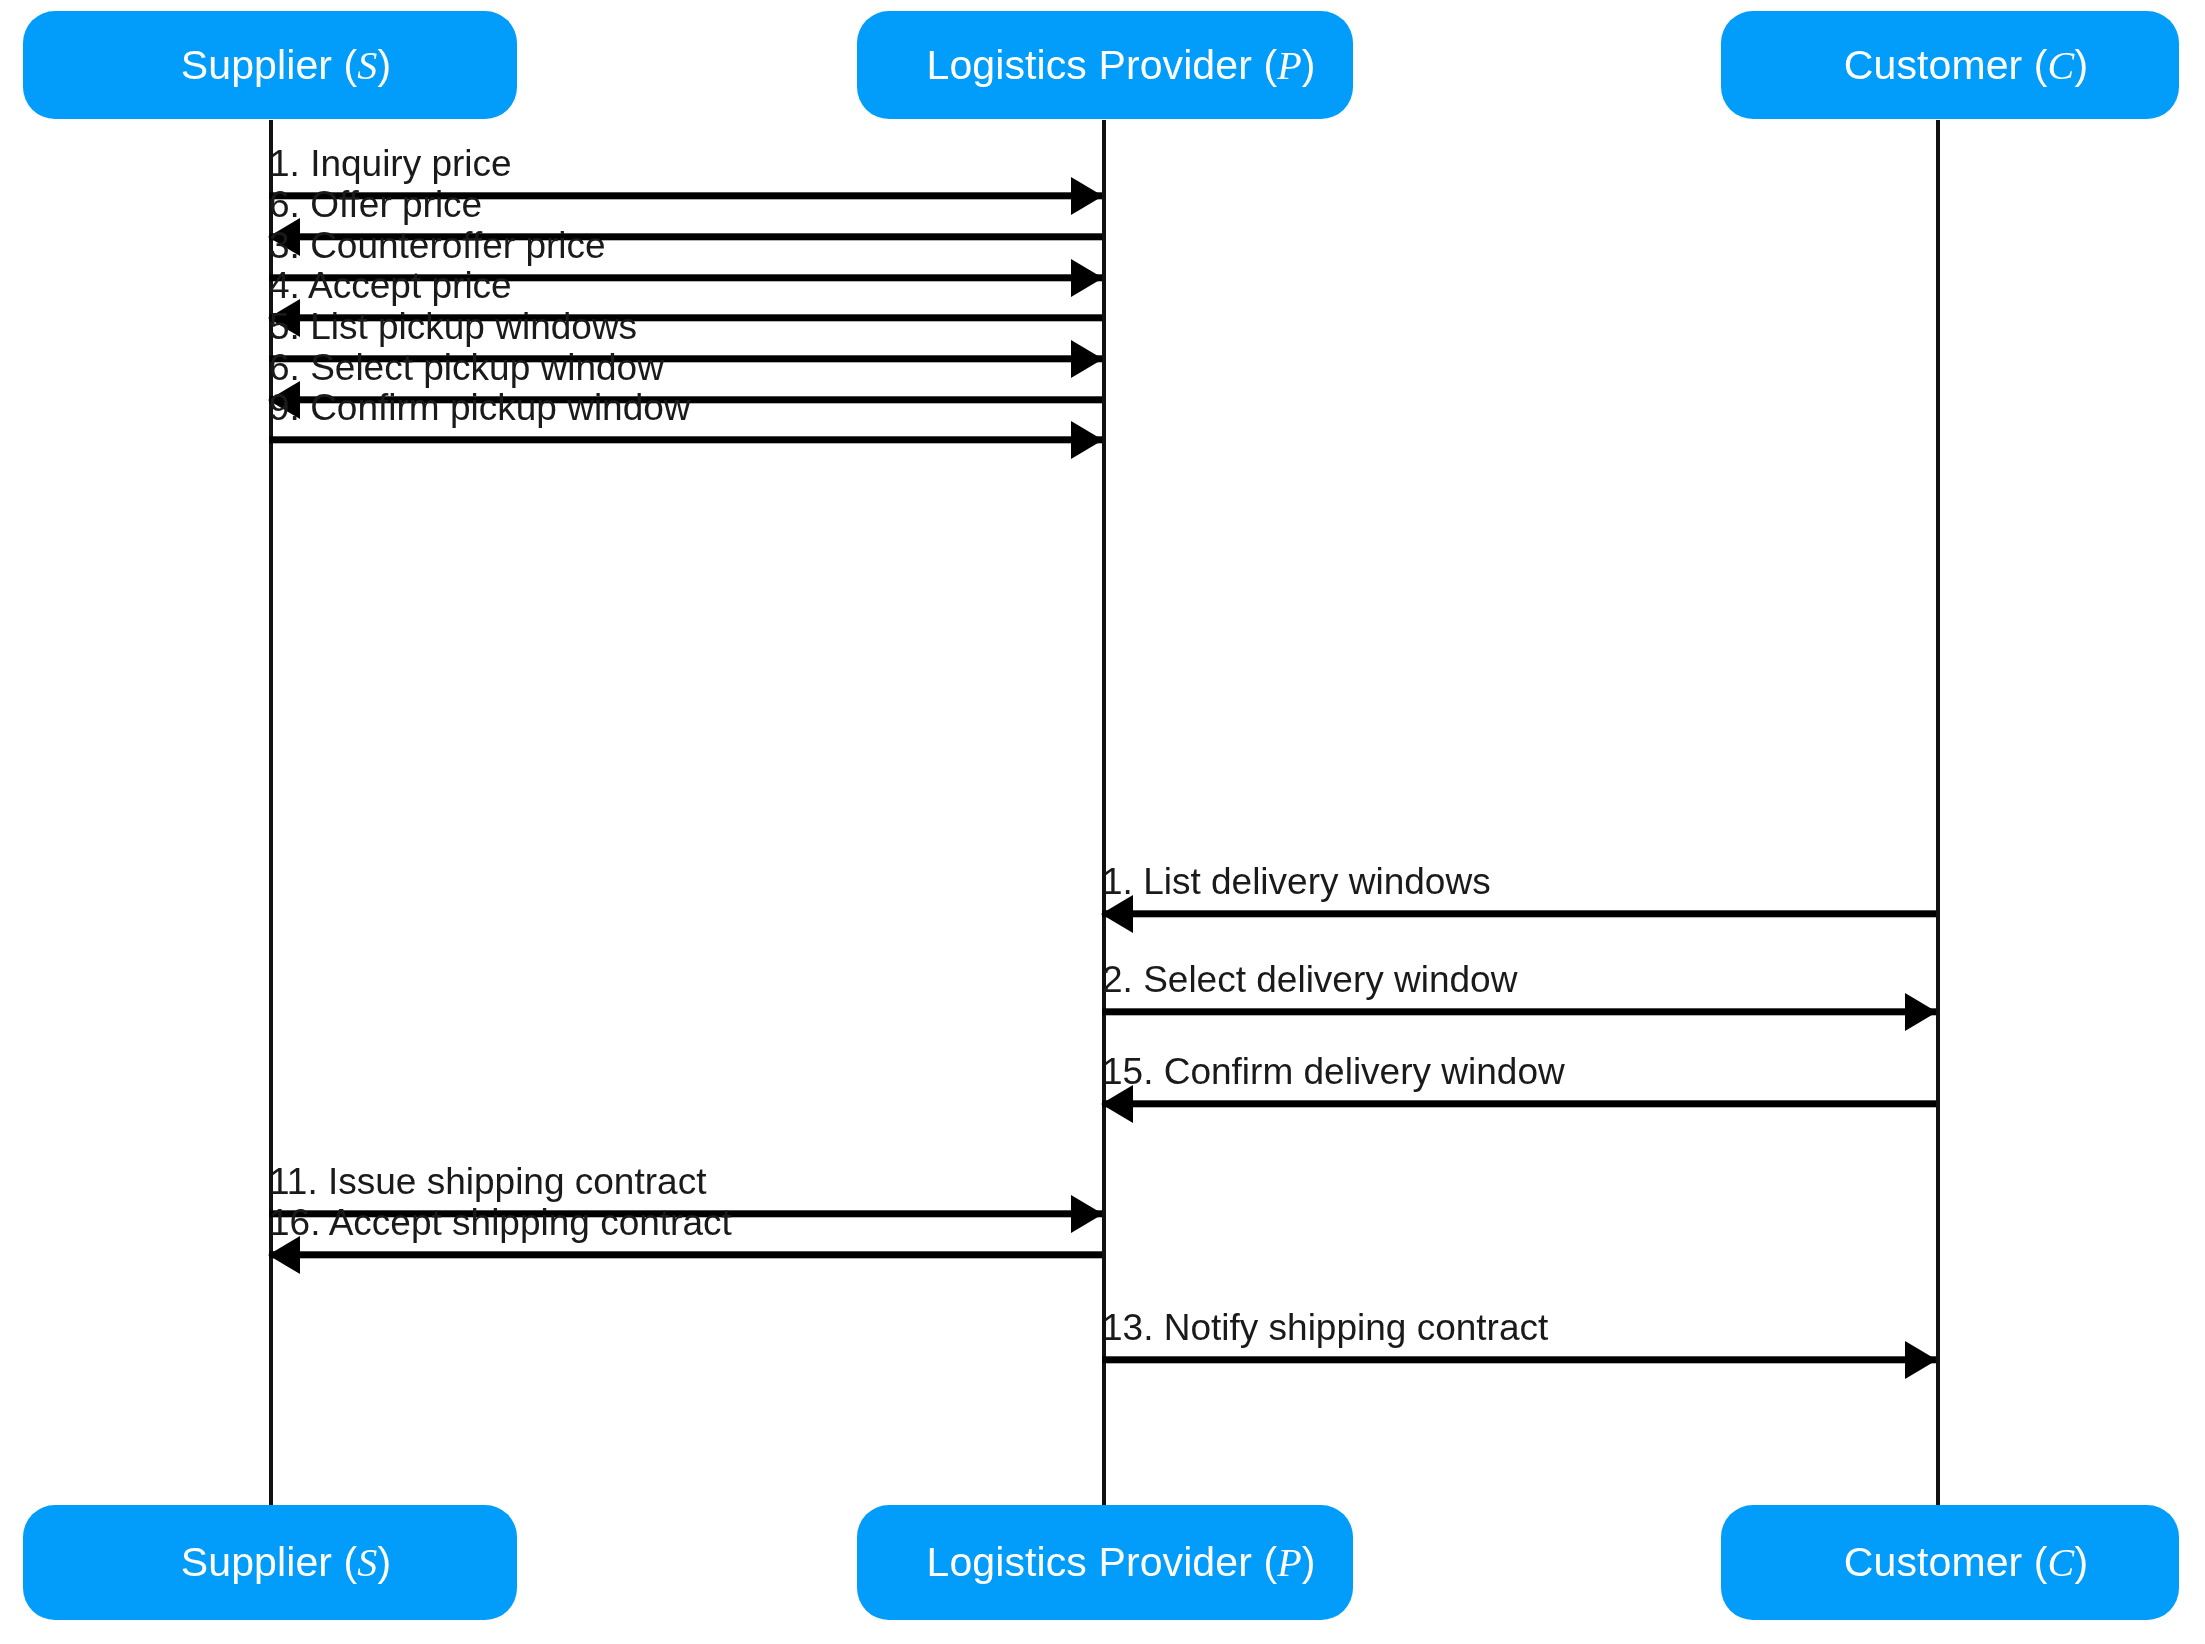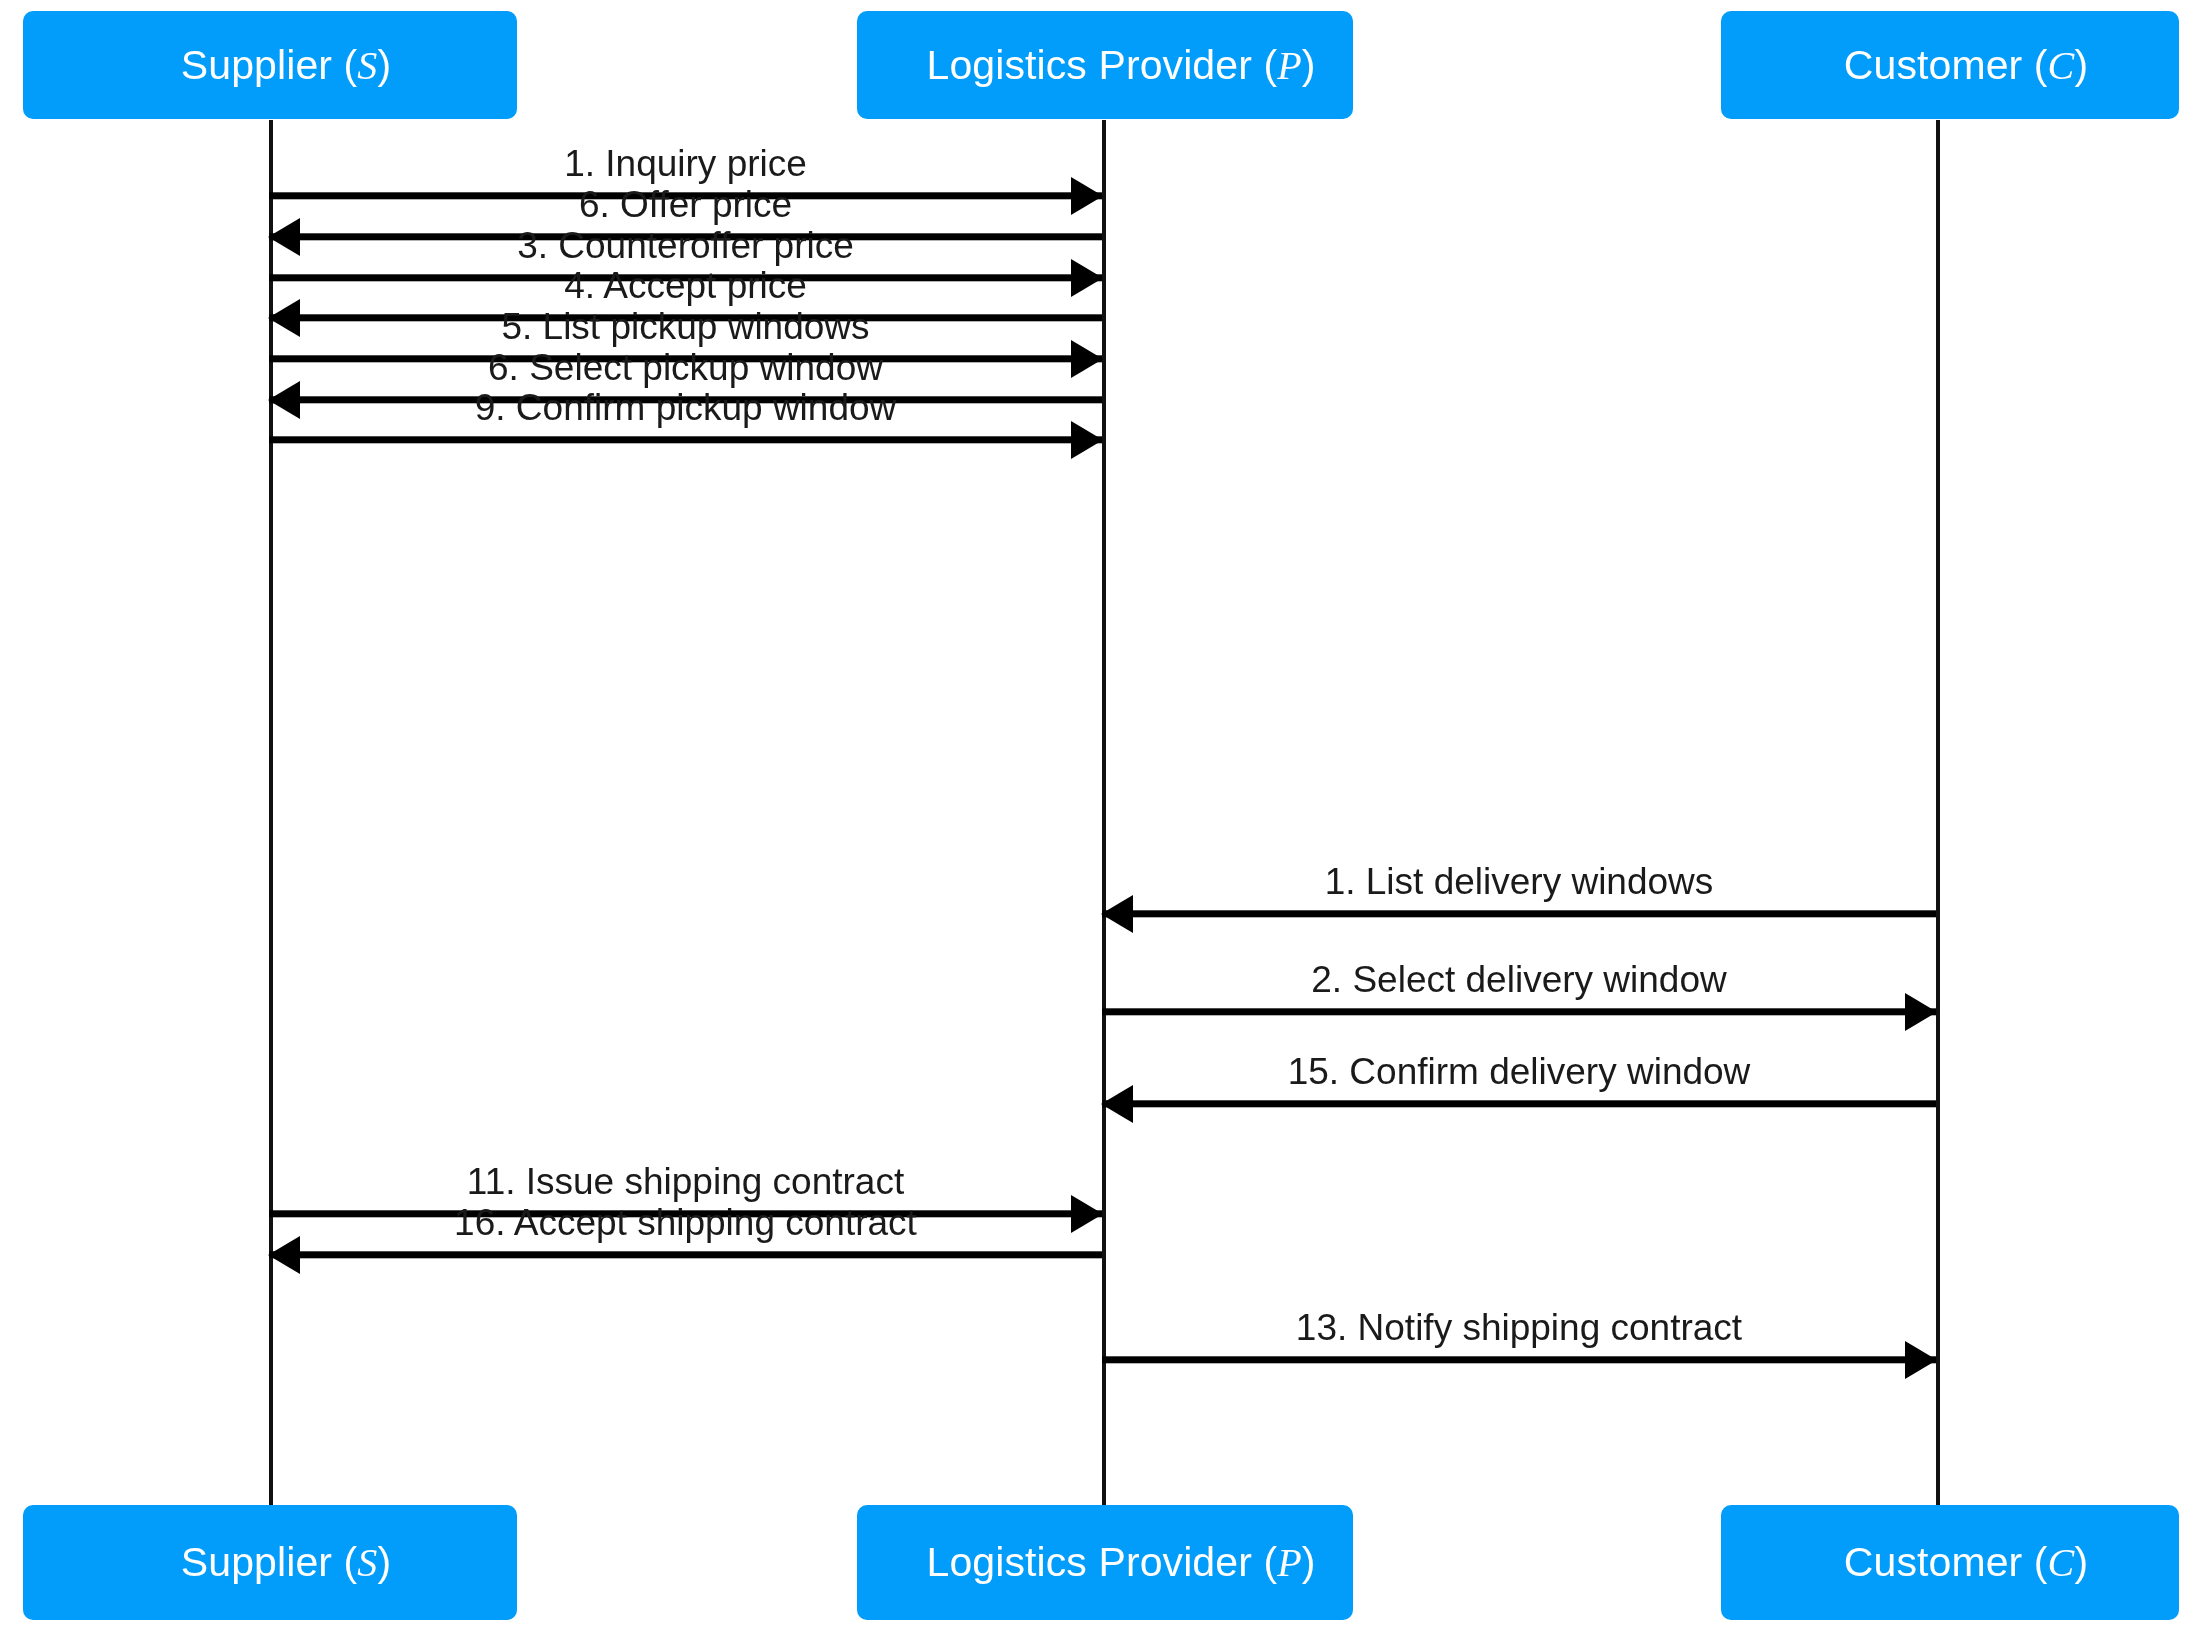--- a/index.html
+++ b/index.html
@@ -17,21 +17,21 @@
     overflow: hidden;
   }
 
   
   .actor-box {
     position: absolute;
     box-sizing: border-box;
     display: flex;
     align-items: center;
     justify-content: center;
-    border-radius: 10px;
+    border-radius: 32px;
     color: #ffffff;
     font-size: 41px;
     font-weight: 400;
     letter-spacing: 0.1px;
     white-space: nowrap;
     line-height: 1;
     user-select: none;
     padding-left: 32px;
   }
   .actor-box .sym {
@@ -74,21 +74,20 @@
     border-left: 32px solid #000000;
   }
   .msg.dir-left .head {
     left: -1.2px;
     border-right: 32px solid #000000;
   }
   .msg .label {
     position: absolute;
     left: 0;
     width: 100%;
-    text-align: center;
     bottom: 13.6px;
     font-size: 37px;
     color: #1a1a1a;
     white-space: nowrap;
     line-height: 1;
     user-select: none;
   }
 </style>
 </head>
 <body>

